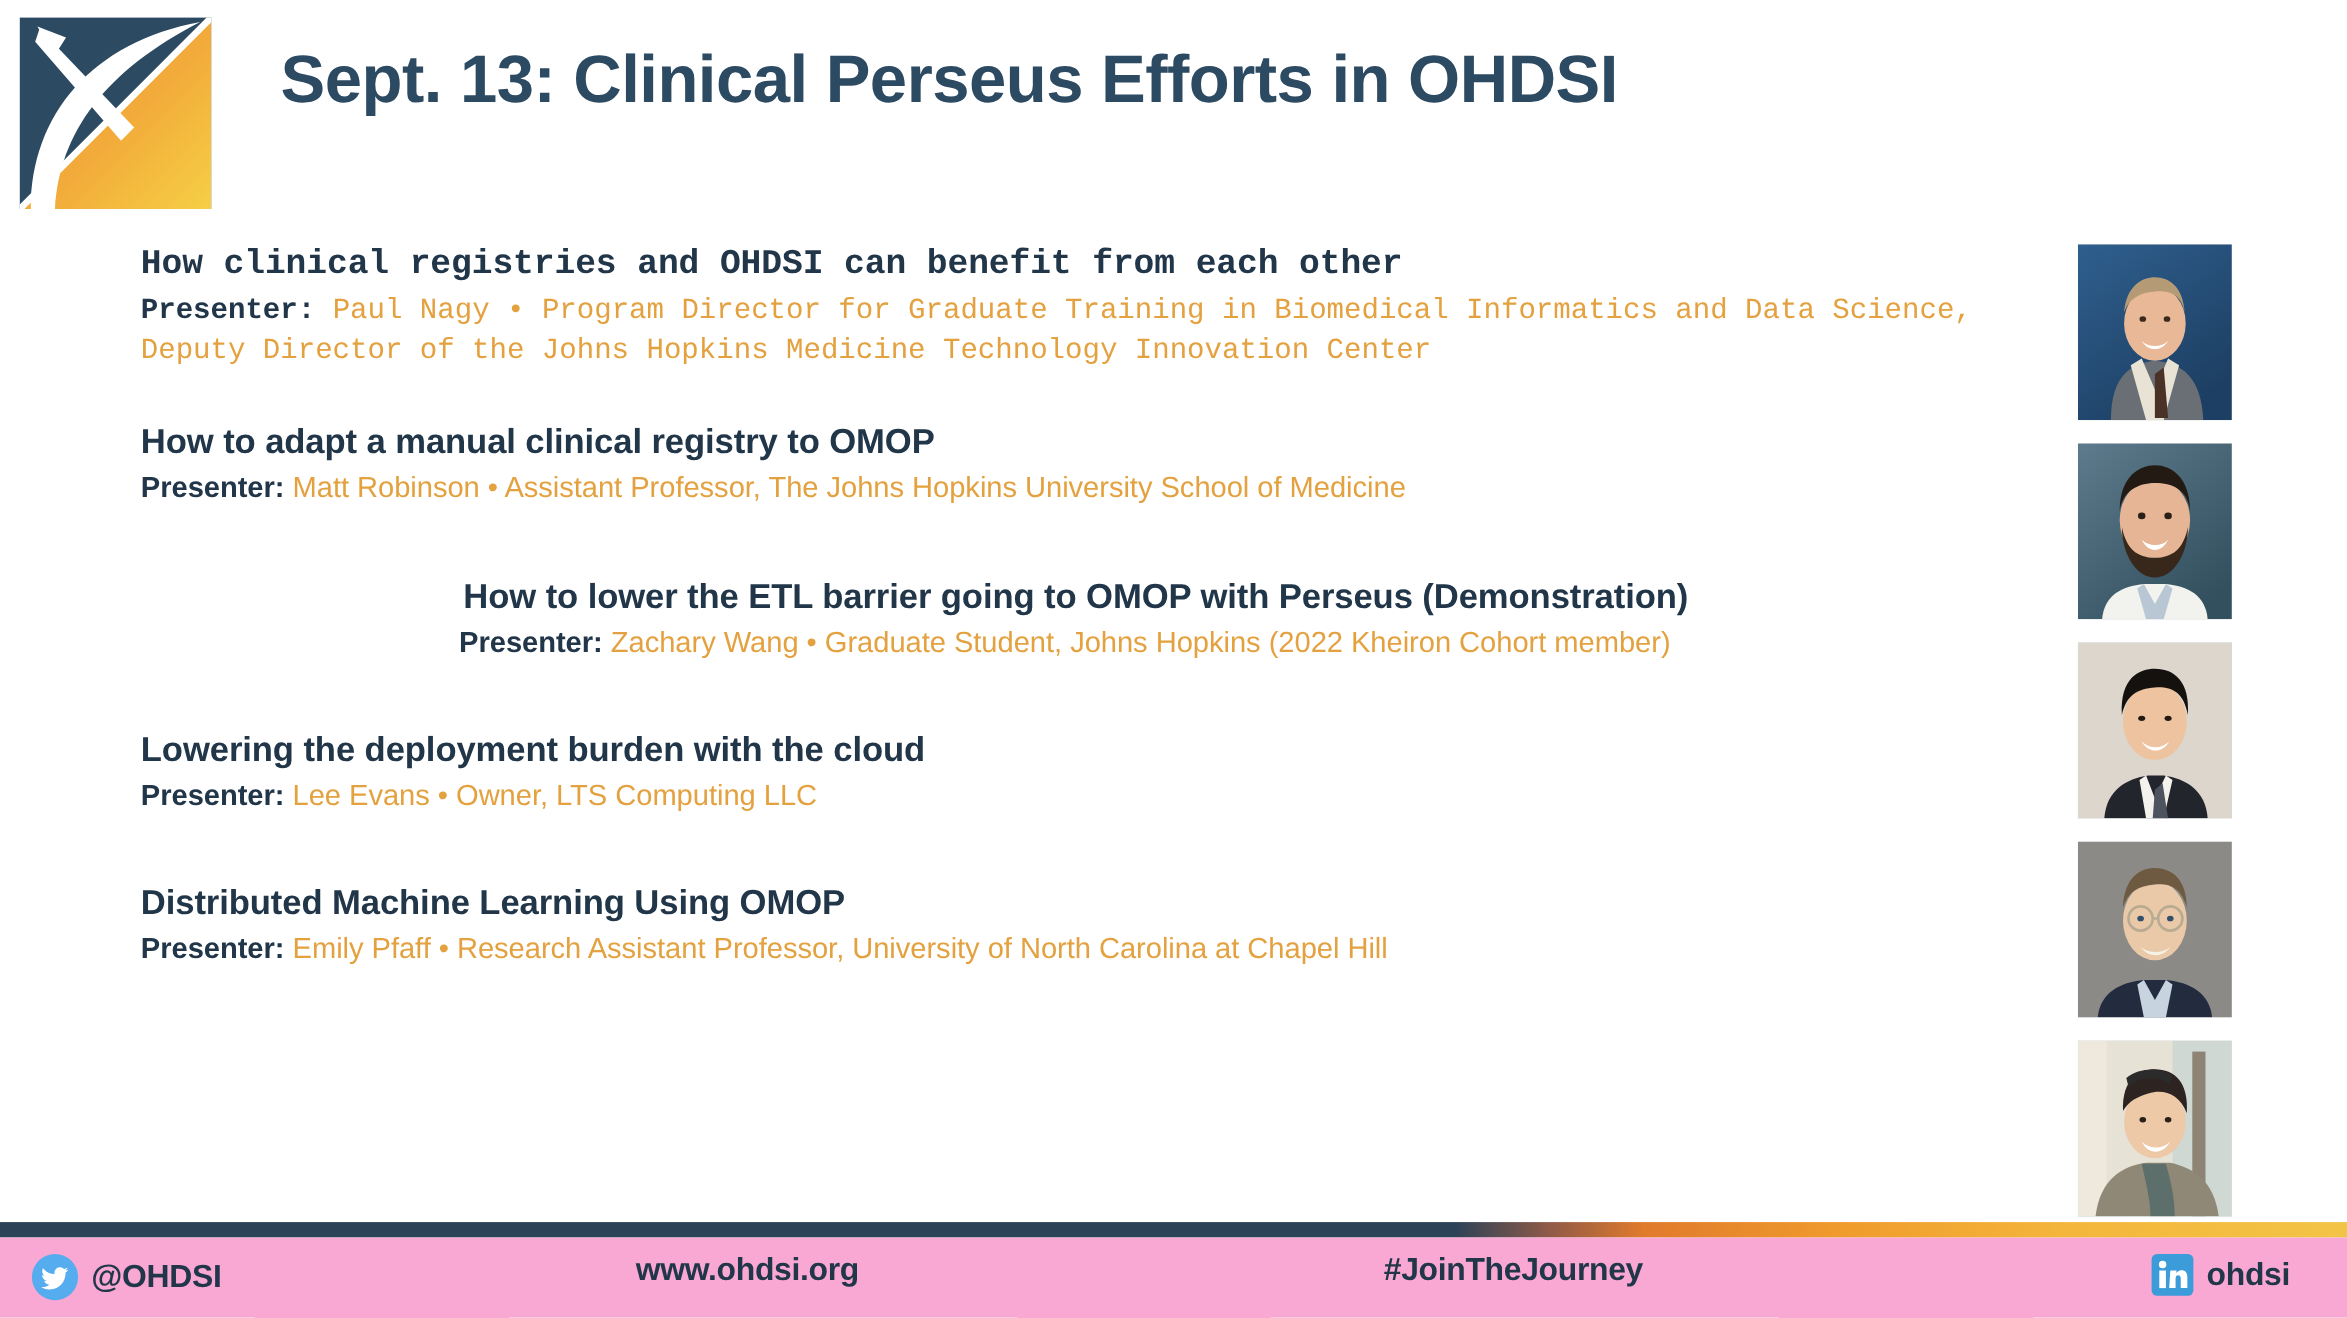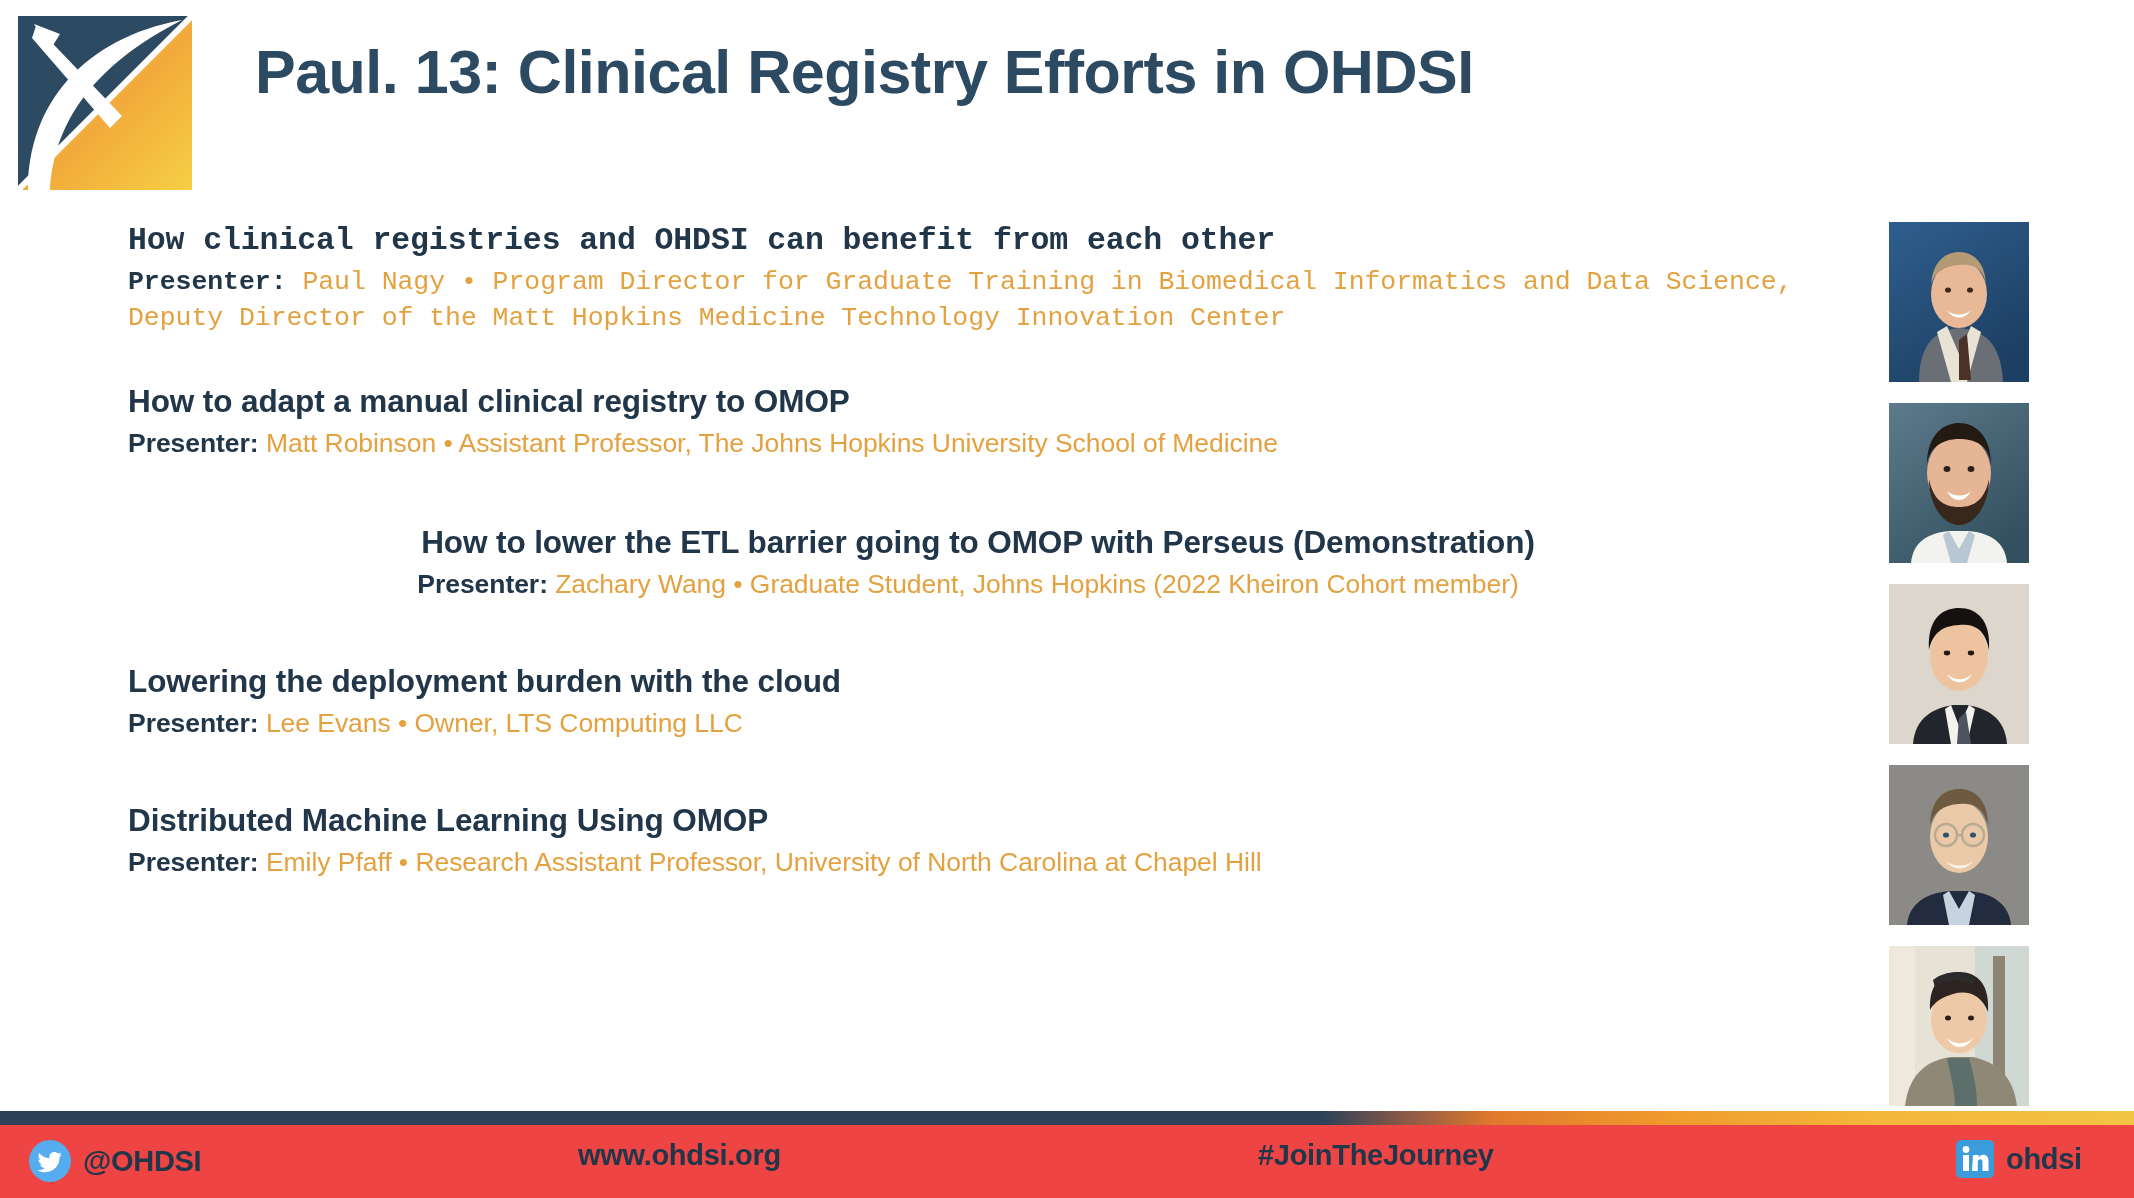--- a/index.html
+++ b/index.html
@@ -109,21 +109,21 @@
       #ef9a2c 78%,
       #f4b63c 88%,
       #f2c445 100%);
   }
   .footer {
     position: absolute;
     left: 0;
     top: 1125px;
     width: 2134px;
     height: 73px;
-    background: #ef4444;
+    background: #f9a8d4;
   }
   .footer-item {
     position: absolute;
     display: flex;
     align-items: center;
     color: #22364a;
     font-size: 29px;
     font-weight: bold;
     letter-spacing: -0.3px;
   }
@@ -153,27 +153,27 @@
     <g clip-path="url(#sqclip)">
       <polygon points="178,4 178,178 4,178" fill="url(#goldgrad)"></polygon>
       <path d="M178,4 L4,178" stroke="#ffffff" stroke-width="6" fill="none"></path>
       <path d="M14,178 C14,92 70,26 168,8 C82,52 40,108 36,178 Z" fill="#ffffff"></path>
       <path d="M22,14 L108,104 L96,116 L18,26 Z" fill="#ffffff"></path>
       <path d="M20,12 L46,22 L36,38 Z" fill="#ffffff"></path>
     </g>
   </svg>
 </div>
 
-<div class="slide-title">Paul. 13: Clinical Registry Efforts in OHDSI</div>
+<div class="slide-title">Sept. 13: Clinical Perseus Efforts in OHDSI</div>
 
 <div class="sessions">
 
   <div class="session s0">
     <div class="session-title">How clinical registries and OHDSI can benefit from each other</div>
-    <div class="session-presenter"><span class="presenter-label">Presenter:</span> <span class="presenter-detail">Paul Nagy •  Program Director for Graduate Training in Biomedical Informatics and Data Science, Deputy Director of the Matt Hopkins Medicine Technology Innovation Center</span></div>
+    <div class="session-presenter"><span class="presenter-label">Presenter:</span> <span class="presenter-detail">Paul Nagy •  Program Director for Graduate Training in Biomedical Informatics and Data Science, Deputy Director of the Johns Hopkins Medicine Technology Innovation Center</span></div>
   </div>
 
   <div class="session s1">
     <div class="session-title">How to adapt a manual clinical registry to OMOP</div>
     <div class="session-presenter"><span class="presenter-label">Presenter:</span> <span class="presenter-detail">Matt Robinson • Assistant Professor, The Johns Hopkins University School of Medicine</span></div>
   </div>
 
   <div class="session s2">
     <div class="session-title">How to lower the ETL barrier going to OMOP with Perseus (Demonstration)</div>
     <div class="session-presenter"><span class="presenter-label">Presenter:</span> <span class="presenter-detail">Zachary Wang • Graduate Student, Johns Hopkins (2022 Kheiron Cohort member)</span></div>

